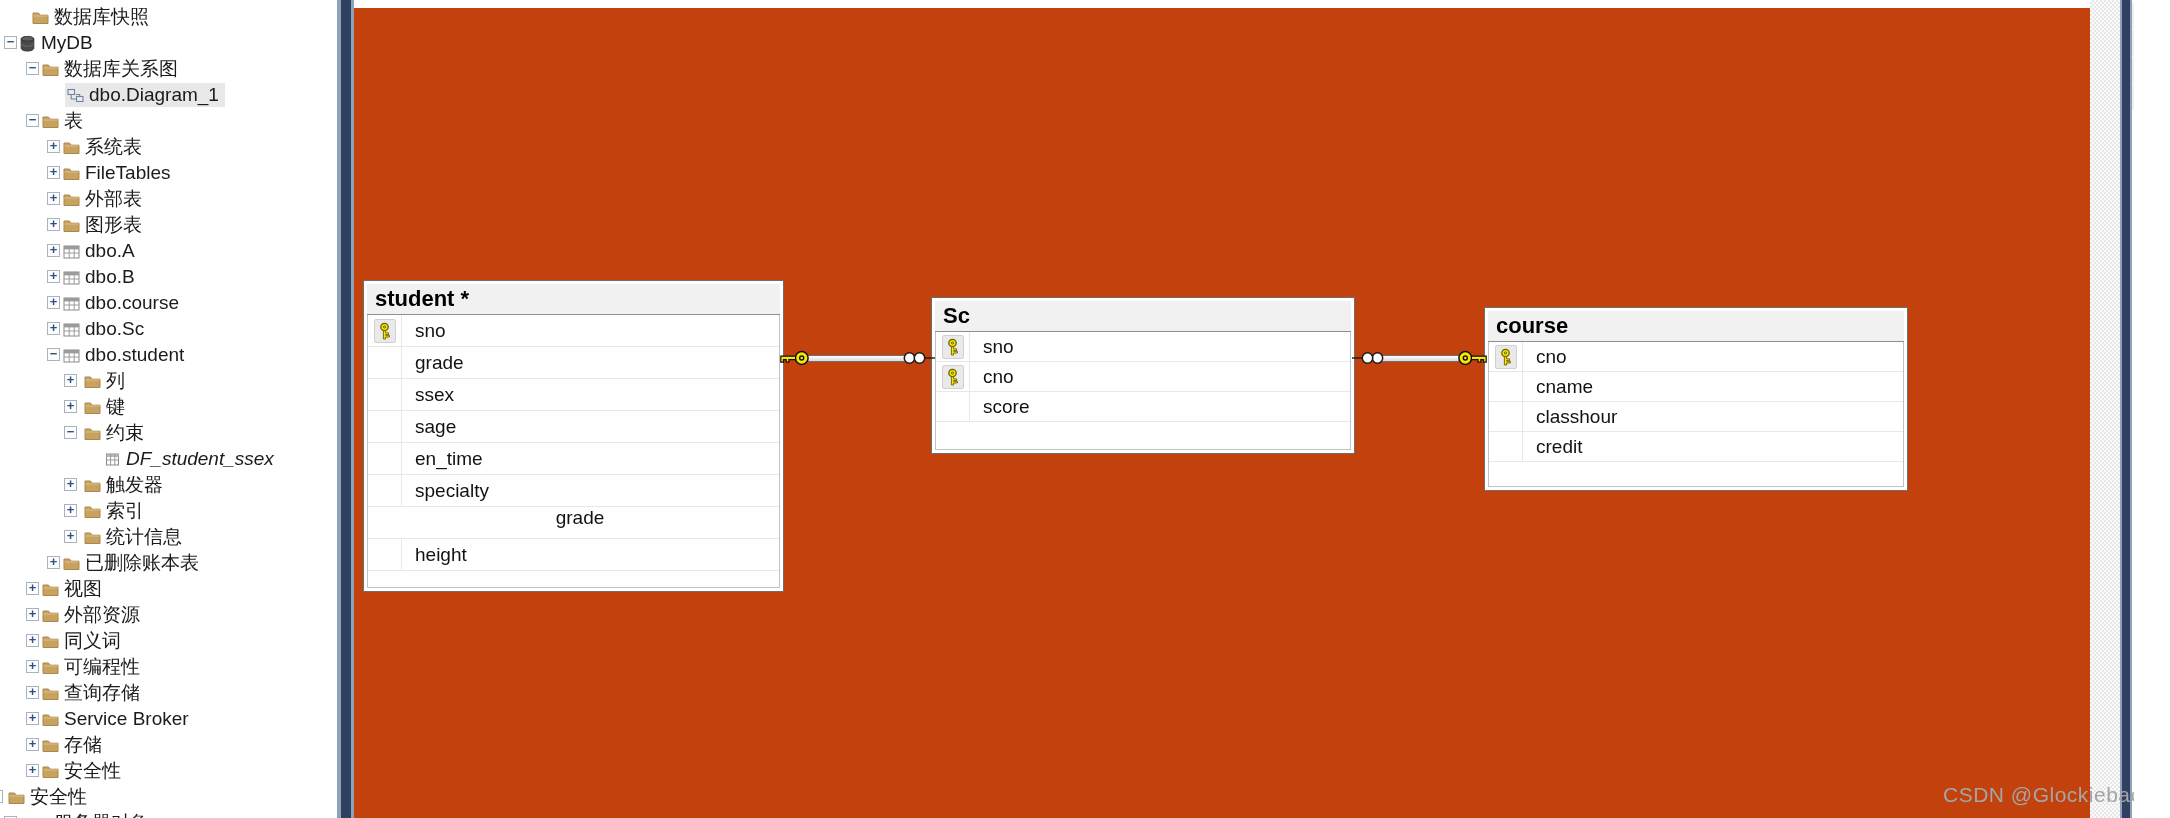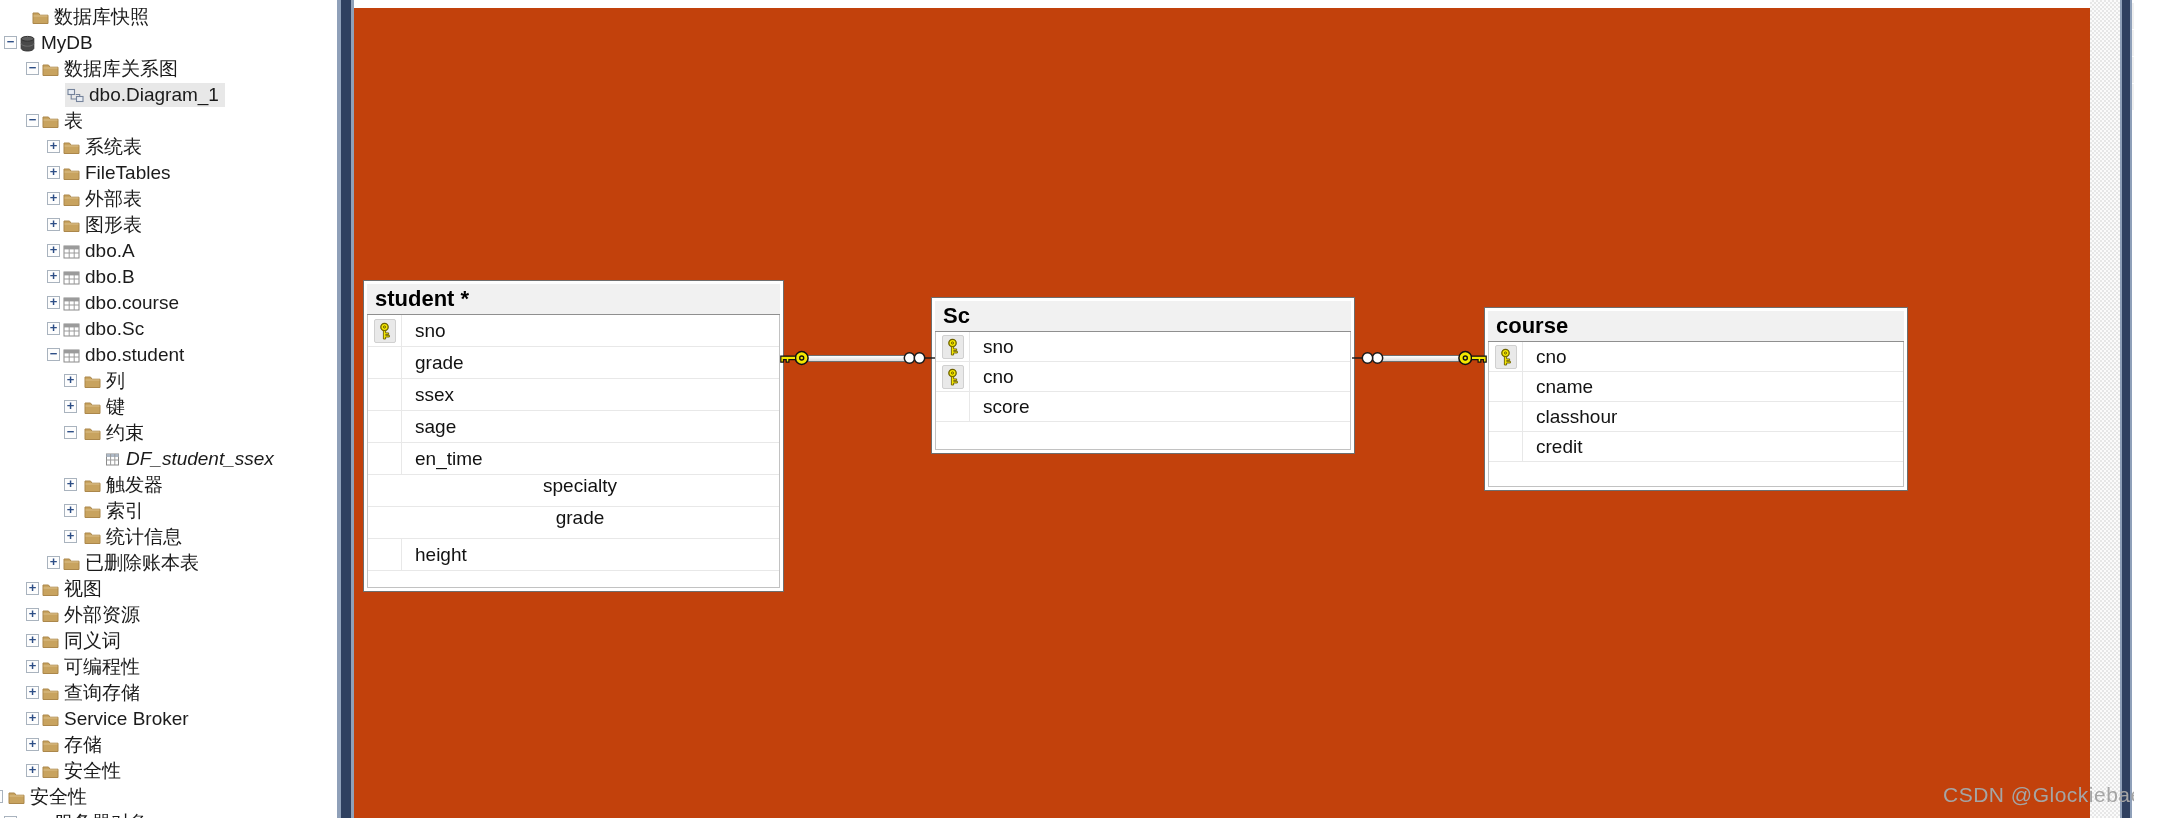--- a/index.html
+++ b/index.html
@@ -482,21 +482,21 @@
             <span class="dt-name">ssex</span>
           </div>
           <div class="dt-row" style="height: 31px;">
             <div class="dt-keycell"></div>
             <span class="dt-name">sage</span>
           </div>
           <div class="dt-row" style="height: 31px;">
             <div class="dt-keycell"></div>
             <span class="dt-name">en_time</span>
           </div>
-          <div class="dt-row" style="height: 31px; flex-direction: column;">
+          <div class="dt-row" style="height: 31px;">
             <div class="dt-keycell"></div>
             <span class="dt-name">specialty</span>
           </div>
           <div class="dt-row" style="height: 31px; flex-direction: column;">
             <div class="dt-keycell"></div>
             <span class="dt-name">grade</span>
           </div>
           <div class="dt-row" style="height: 31px;">
             <div class="dt-keycell"></div>
             <span class="dt-name">height</span>

